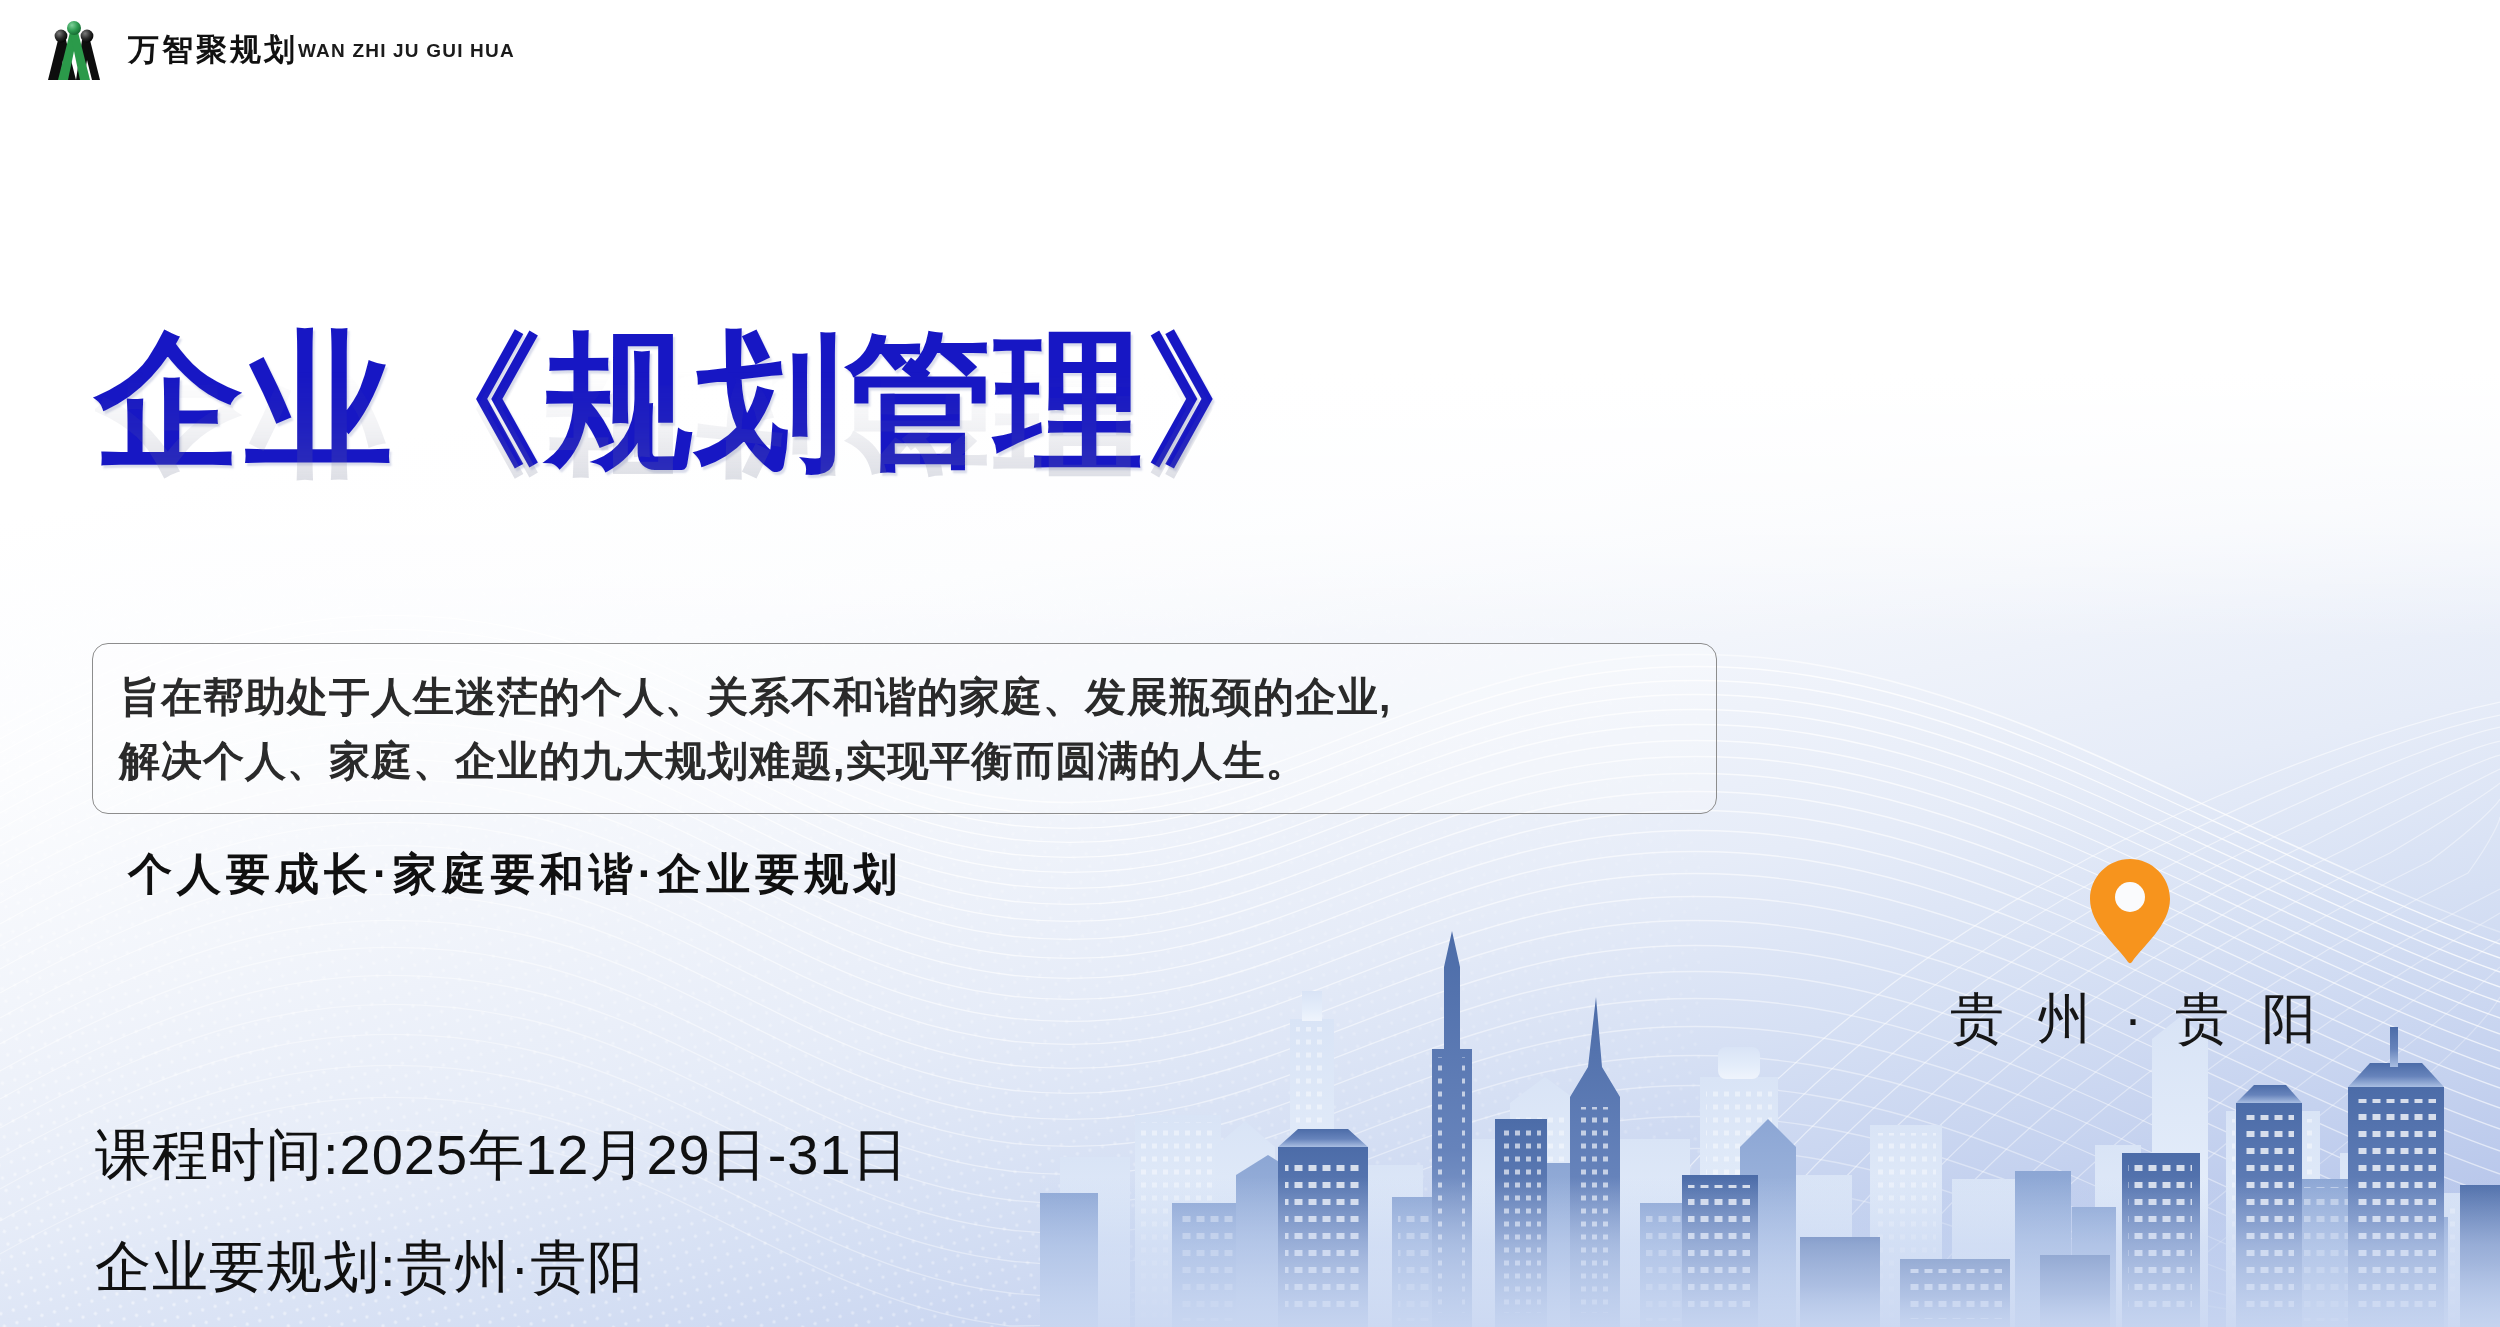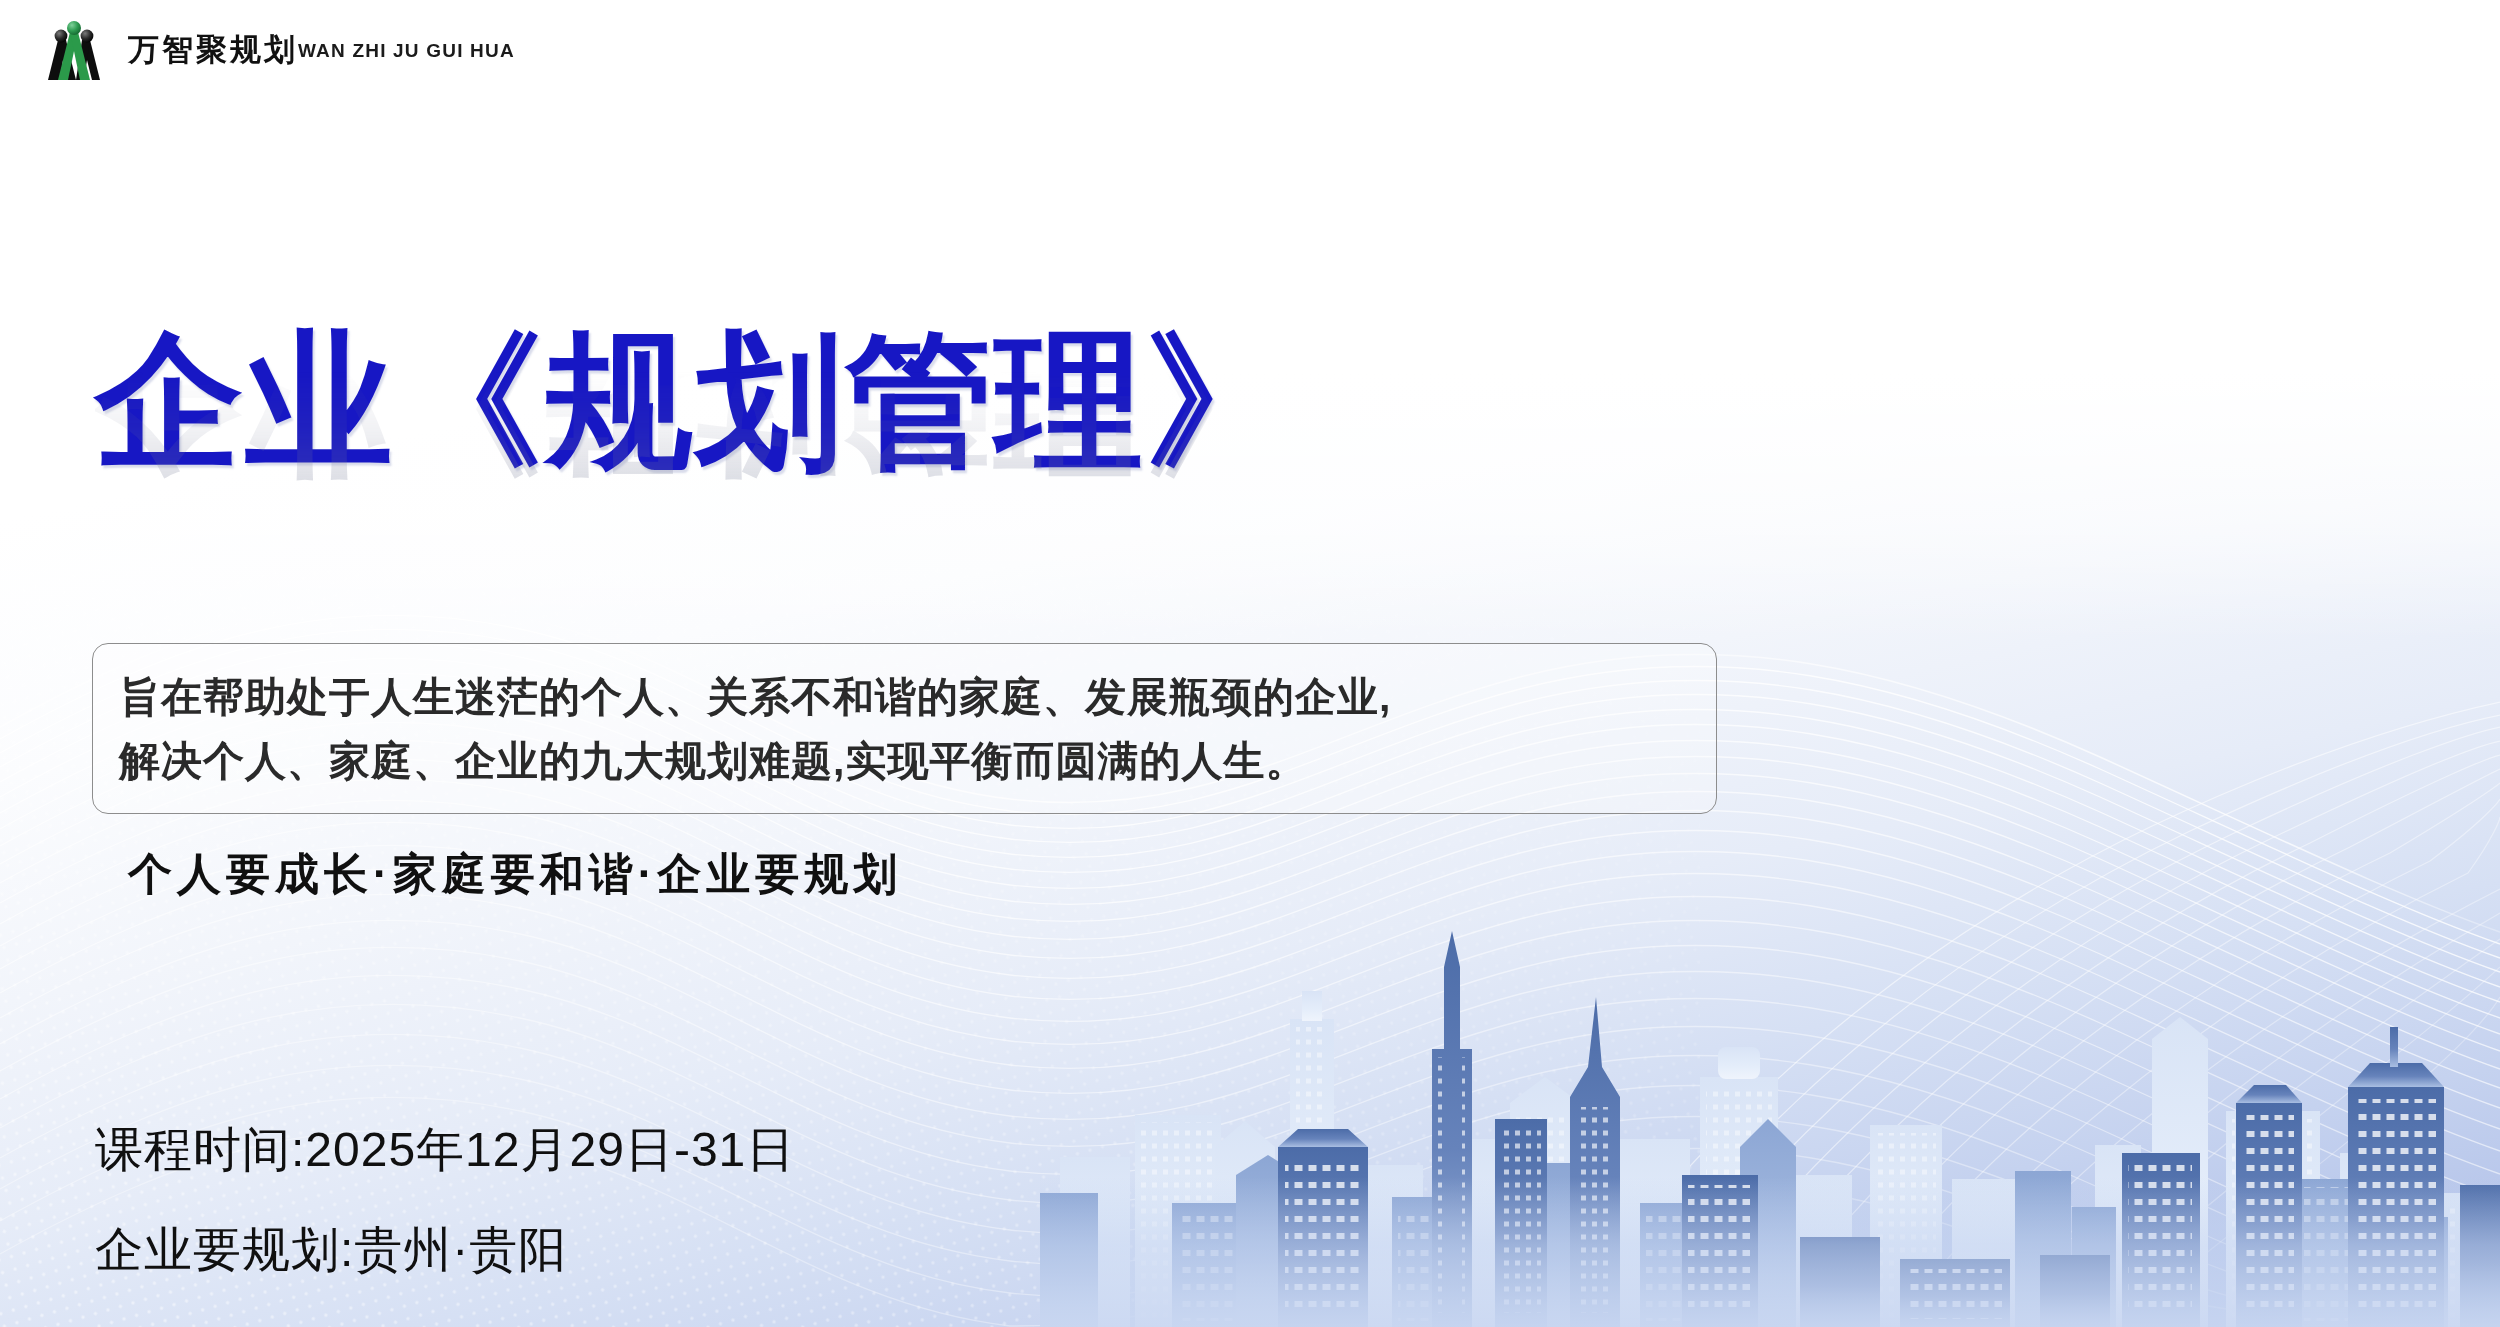--- a/index.html
+++ b/index.html
@@ -102,21 +102,21 @@
   .loctext{
     margin-top:16px;
     font-family:"Liberation Sans","DejaVu Sans",sans-serif;
     font-size:54px;font-weight:500;color:#161616;letter-spacing:9px;white-space:nowrap;
   }
 
   
   .courseinfo{position:absolute;left:95px;top:1118px;}
   .courserow{
     font-family:"Liberation Sans","DejaVu Sans",sans-serif;
-    font-size:48px;font-weight:500;color:#101010;
+    font-size:56px;font-weight:500;color:#101010;
     letter-spacing:1px;white-space:nowrap;margin-bottom:36px;
   }
   .courserow:last-child{margin-bottom:0;}
 </style>
 </head>
 <body>
 
 <div class="poster">
 
   <div class="bg-layer">
@@ -435,19 +435,26 @@
     <div class="headline-reflection">企业《规划管理》</div>
   </div>
 
   <div class="descbox">
     <div class="descline">旨在帮助处于人生迷茫的个人、关系不和谐的家庭、发展瓶颈的企业,</div>
     <div class="descline">解决个人、家庭、企业的九大规划难题,实现平衡而圆满的人生。</div>
   </div>
 
   <div class="slogan">个人要成长·家庭要和谐·企业要规划</div>
 
+  <div class="locblock">
+    <svg class="pin" width="92" height="112" viewBox="0 0 92 112">
+      <path d="M46 4 C24 4 6 22 6 44 C6 70 34 92 44 107 C45 108.5 47 108.5 48 107 C58 92 86 70 86 44 C86 22 68 4 46 4 Z" fill="#F7941D"></path>
+      <circle cx="46" cy="42" r="15" fill="#fafbfd"></circle>
+    </svg>
+    <div class="loctext">贵 州 · 贵 阳</div>
+  </div>
 
   <div class="courseinfo">
     <div class="courserow">课程时间:2025年12月29日-31日</div>
     <div class="courserow">企业要规划:贵州·贵阳</div>
   </div>
 
 </div>
 
 </body></html>

